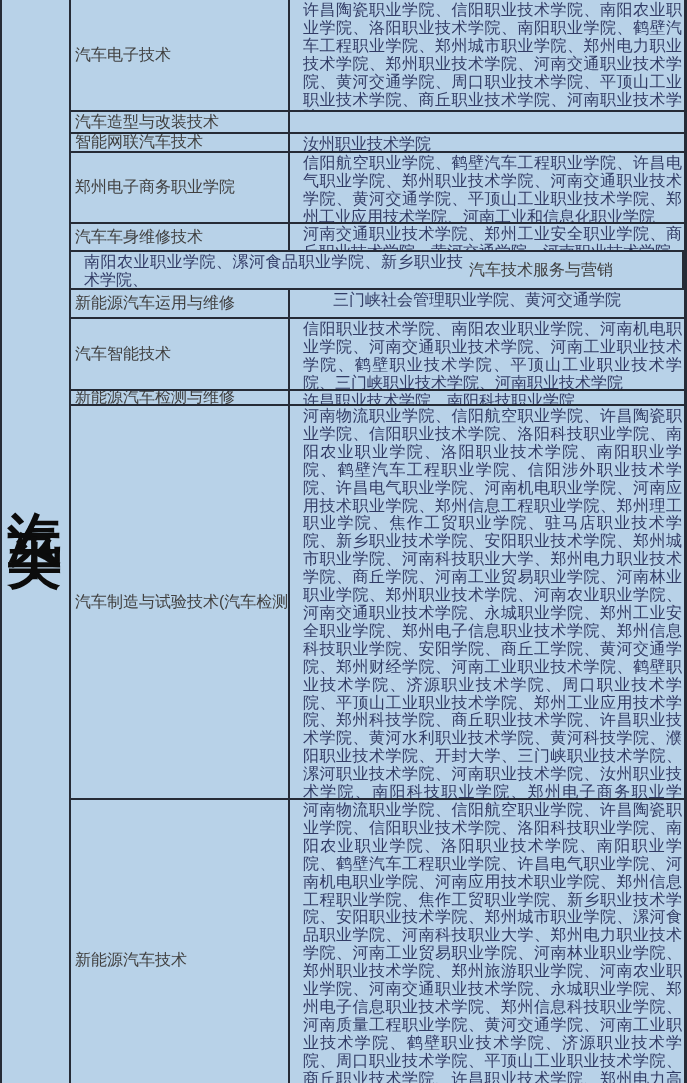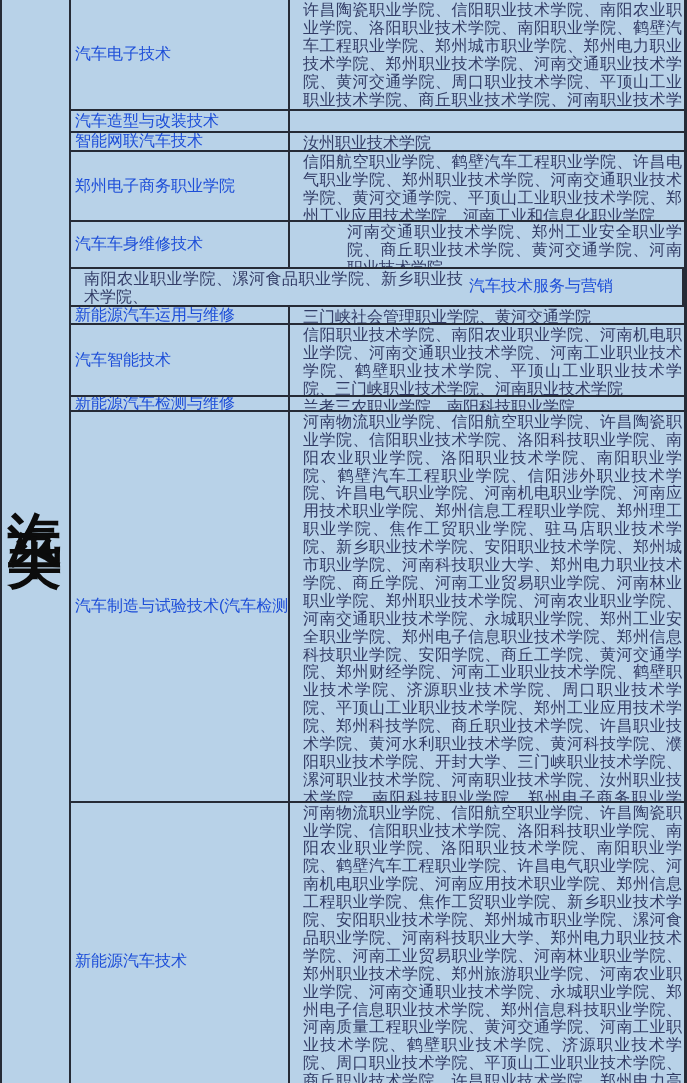--- a/index.html
+++ b/index.html
@@ -52,36 +52,36 @@
   .row {
     display: flex;
     overflow: hidden;
     border-top: 2px solid #262b36;
   }
   .row:first-child { border-top: none; }
   .rows .row:nth-child(1)  { height: 110px; }
   .rows .row:nth-child(2)  { height: 22px; }
   .rows .row:nth-child(3)  { height: 19px; justify-content: space-between; }
   .rows .row:nth-child(4)  { height: 71px; }
-  .rows .row:nth-child(5)  { height: 47px; gap: 44px; }
+  .rows .row:nth-child(5)  { height: 28px; }
   .rows .row:nth-child(6)  { height: 38px; }
-  .rows .row:nth-child(7)  { height: 19px; }
+  .rows .row:nth-child(7)  { height: 29px; gap: 30px; }
   .rows .row:nth-child(8)  { height: 72px; }
   .rows .row:nth-child(9)  { height: 15px; }
   .rows .row:nth-child(10) { height: 394px; }
   .rows .row:nth-child(11) { height: 322px; }
   .cell { overflow: hidden; }
   .major {
     flex: 0 0 219px;
     width: 219px;
     border-right: 2px solid #262b36;
     display: flex;
     align-items: center;
     padding-left: 4px;
-    color: #1d4ed8;
+    color: #404040;
     font-size: 16px;
     white-space: nowrap;
   }
   .colleges {
     flex: 1 1 auto;
     padding: 1px 2px 0 13px;
     color: #323c66;
     font-size: 16px;
     line-height: 17.9px;
     text-align: justify;
@@ -153,21 +153,21 @@
         <div class="cell major">
             <span>汽车智能技术</span>
           </div>
         <div class="cell colleges">信阳职业技术学院、南阳农业职业学院、河南机电职业学院、河南交通职业技术学院、河南工业职业技术学院、鹤壁职业技术学院、平顶山工业职业技术学院、三门峡职业技术学院、河南职业技术学院</div>
       </div>
 
       <div class="row">
         <div class="cell major">
             <span>新能源汽车检测与维修</span>
           </div>
-        <div class="cell colleges">兰考三农职业学院、南阳科技职业学院</div>
+        <div class="cell colleges">许昌职业技术学院、南阳科技职业学院</div>
       </div>
 
       <div class="row">
         <div class="cell major">
             <span>汽车制造与试验技术(汽车检测与</span>
           </div>
         <div class="cell colleges">河南物流职业学院、信阳航空职业学院、许昌陶瓷职业学院、信阳职业技术学院、洛阳科技职业学院、南阳农业职业学院、洛阳职业技术学院、南阳职业学院、鹤壁汽车工程职业学院、信阳涉外职业技术学院、许昌电气职业学院、河南机电职业学院、河南应用技术职业学院、郑州信息工程职业学院、郑州理工职业学院、焦作工贸职业学院、驻马店职业技术学院、新乡职业技术学院、安阳职业技术学院、郑州城市职业学院、河南科技职业大学、郑州电力职业技术学院、商丘学院、河南工业贸易职业学院、河南林业职业学院、郑州职业技术学院、河南农业职业学院、河南交通职业技术学院、永城职业学院、郑州工业安全职业学院、郑州电子信息职业技术学院、郑州信息科技职业学院、安阳学院、商丘工学院、黄河交通学院、郑州财经学院、河南工业职业技术学院、鹤壁职业技术学院、济源职业技术学院、周口职业技术学院、平顶山工业职业技术学院、郑州工业应用技术学院、郑州科技学院、商丘职业技术学院、许昌职业技术学院、黄河水利职业技术学院、黄河科技学院、濮阳职业技术学院、开封大学、三门峡职业技术学院、漯河职业技术学院、河南职业技术学院、汝州职业技术学院、南阳科技职业学院、郑州电子商务职业学院、河南对外经济贸易职业学院、汝州职业技术学院、河南地矿职业学院</div>
       </div>
 
       <div class="row">

